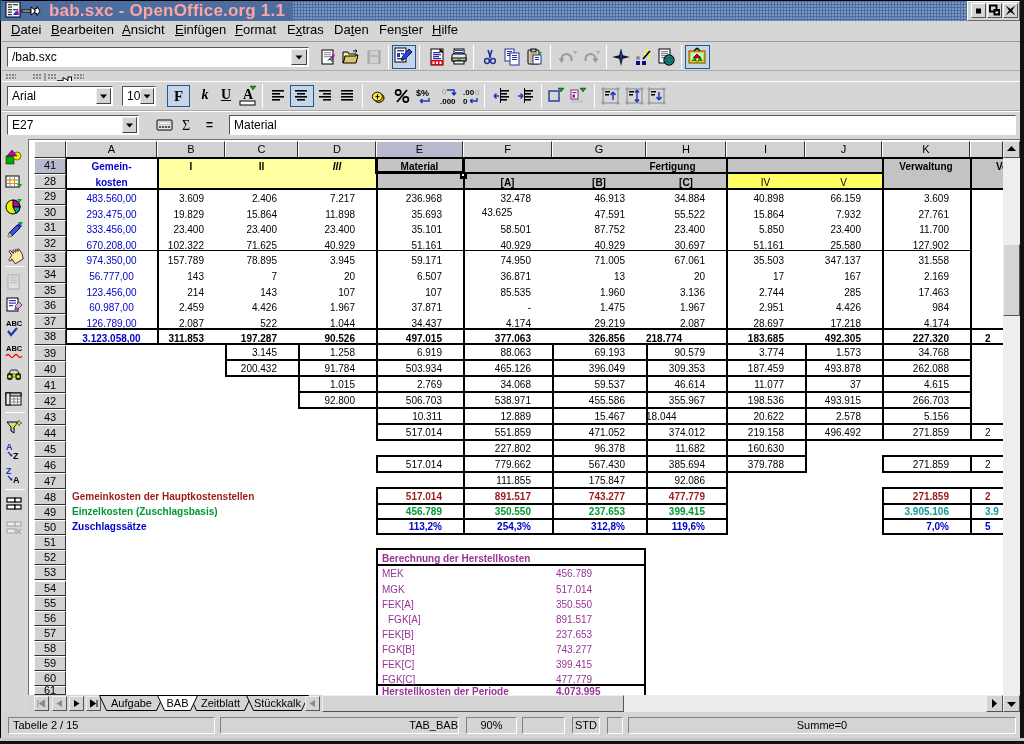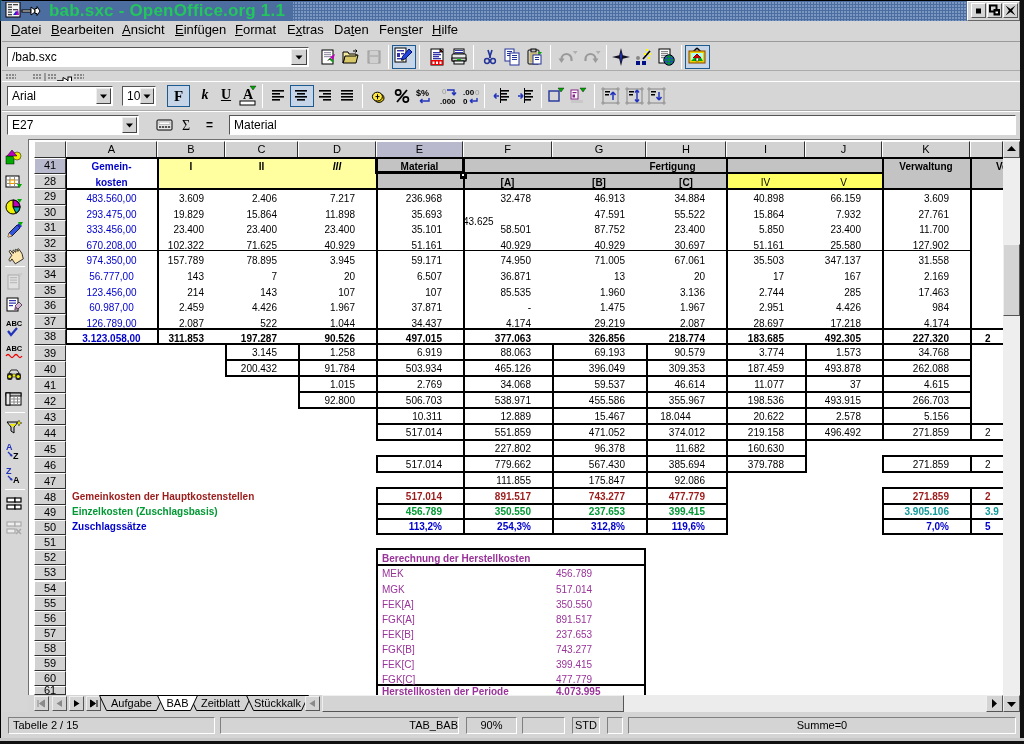--- a/index.html
+++ b/index.html
@@ -1,18 +1,18 @@
 <!DOCTYPE html>
 <html><head><meta charset="utf-8"><style>
 *{margin:0;padding:0;box-sizing:border-box}
 body{width:1024px;height:744px;overflow:hidden;background:#000;font-family:"Liberation Sans",sans-serif;position:relative}
 .a{position:absolute}
 .win{position:absolute;left:1px;top:1px;width:1022px;height:741px;background:#d4d4d4}
 .tb{position:absolute;left:1px;top:1px;width:1018px;height:20px;background:#4c6d9f;background-image:radial-gradient(circle at 1px 1px,#7b97c2 0.72px,rgba(0,0,0,0) 0.72px);background-size:3px 3px;background-position:0 1px}
-.ttl{position:absolute;left:49px;top:1px;font-size:17px;font-weight:bold;color:#22c55e;letter-spacing:0.2px;line-height:20px}
+.ttl{position:absolute;left:49px;top:1px;font-size:17px;font-weight:bold;color:#fca5a5;letter-spacing:0.2px;line-height:20px}
 .btn3{position:absolute;background:#d4d4d4;border-top:1px solid #fff;border-left:1px solid #fff;border-right:1px solid #555;border-bottom:1px solid #555}
 .menu{position:absolute;left:2px;top:21px;width:1018px;height:21px;background:#d6d6d6;border-bottom:1px solid #9a9a9a}
 .mi{position:absolute;top:22px;font-size:13px;color:#000}
 .bar{position:absolute;background:#d6d6d6}
 .combo{position:absolute;background:#fff;border-top:1.5px solid #555;border-left:1.5px solid #555;border-bottom:1.5px solid #fff;border-right:1.5px solid #fff;font-size:12px}
 .cbtn{position:absolute;background:#d4d4d4;border-top:1px solid #efefef;border-left:1px solid #efefef;border-right:1px solid #444;border-bottom:1px solid #444;text-align:center}
 .sep{position:absolute;width:1px;background:#999;border-right:1px solid #fff}
 .ic{position:absolute}
 .pressed{background:#c6d6e8;border:1.5px solid #1d5a8f}
 .gh{position:absolute;background:#d2d2d2;border-top:1px solid #fff;border-left:1px solid #fff;border-right:1px solid #303030;border-bottom:1px solid #303030;font-size:11px;text-align:center;color:#000}
@@ -600,21 +600,21 @@
 <div class="cell" style="left:552px;top:189.0px;width:94px;height:15.599999999999994px;line-height:19.599999999999994px;text-align:right;padding-right:21px;">46.913</div>
 <div class="cell" style="left:646px;top:189.0px;width:80px;height:15.599999999999994px;line-height:19.599999999999994px;text-align:right;padding-right:21px;">34.884</div>
 <div class="cell" style="left:726px;top:189.0px;width:79px;height:15.599999999999994px;line-height:19.599999999999994px;text-align:right;padding-right:21px;">40.898</div>
 <div class="cell" style="left:805px;top:189.0px;width:77px;height:15.599999999999994px;line-height:19.599999999999994px;text-align:right;padding-right:21px;">66.159</div>
 <div class="cell" style="left:882px;top:189.0px;width:88px;height:15.599999999999994px;line-height:19.599999999999994px;text-align:right;padding-right:21px;">3.609</div>
 <div class="cell blue" style="left:66px;top:204.6px;width:91px;height:15.599999999999994px;line-height:19.599999999999994px;text-align:center;">293.475,00</div>
 <div class="cell" style="left:157px;top:204.6px;width:68px;height:15.599999999999994px;line-height:19.599999999999994px;text-align:right;padding-right:21px;">19.829</div>
 <div class="cell" style="left:225px;top:204.6px;width:73px;height:15.599999999999994px;line-height:19.599999999999994px;text-align:right;padding-right:21px;">15.864</div>
 <div class="cell" style="left:298px;top:204.6px;width:78px;height:15.599999999999994px;line-height:19.599999999999994px;text-align:right;padding-right:21px;">11.898</div>
 <div class="cell" style="left:376px;top:204.6px;width:87px;height:15.599999999999994px;line-height:19.599999999999994px;text-align:right;padding-right:21px;">35.693</div>
-<div class="cell" style="left:463px;top:212px;width:89px;height:15.599999999999994px;line-height:19.599999999999994px;text-align:left;padding-right:21px;">43.625</div>
+<div class="cell" style="left:463px;top:203px;width:89px;height:15.599999999999994px;line-height:19.599999999999994px;text-align:center;padding-right:21px;">43.625</div>
 <div class="cell" style="left:552px;top:204.6px;width:94px;height:15.599999999999994px;line-height:19.599999999999994px;text-align:right;padding-right:21px;">47.591</div>
 <div class="cell" style="left:646px;top:204.6px;width:80px;height:15.599999999999994px;line-height:19.599999999999994px;text-align:right;padding-right:21px;">55.522</div>
 <div class="cell" style="left:726px;top:204.6px;width:79px;height:15.599999999999994px;line-height:19.599999999999994px;text-align:right;padding-right:21px;">15.864</div>
 <div class="cell" style="left:805px;top:204.6px;width:77px;height:15.599999999999994px;line-height:19.599999999999994px;text-align:right;padding-right:21px;">7.932</div>
 <div class="cell" style="left:882px;top:204.6px;width:88px;height:15.599999999999994px;line-height:19.599999999999994px;text-align:right;padding-right:21px;">27.761</div>
 <div class="cell blue" style="left:66px;top:220.2px;width:91px;height:15.600000000000023px;line-height:19.600000000000023px;text-align:center;">333.456,00</div>
 <div class="cell" style="left:157px;top:220.2px;width:68px;height:15.600000000000023px;line-height:19.600000000000023px;text-align:right;padding-right:21px;">23.400</div>
 <div class="cell" style="left:225px;top:220.2px;width:73px;height:15.600000000000023px;line-height:19.600000000000023px;text-align:right;padding-right:21px;">23.400</div>
 <div class="cell" style="left:298px;top:220.2px;width:78px;height:15.600000000000023px;line-height:19.600000000000023px;text-align:right;padding-right:21px;">23.400</div>
 <div class="cell" style="left:376px;top:220.2px;width:87px;height:15.600000000000023px;line-height:19.600000000000023px;text-align:right;padding-right:21px;">35.101</div>
@@ -690,21 +690,21 @@
 <div class="cell" style="left:726px;top:313.8px;width:79px;height:15.599999999999966px;line-height:19.599999999999966px;text-align:right;padding-right:21px;">28.697</div>
 <div class="cell" style="left:805px;top:313.8px;width:77px;height:15.599999999999966px;line-height:19.599999999999966px;text-align:right;padding-right:21px;">17.218</div>
 <div class="cell" style="left:882px;top:313.8px;width:88px;height:15.599999999999966px;line-height:19.599999999999966px;text-align:right;padding-right:21px;">4.174</div>
 <div class="cell b blue" style="left:66px;top:329.4px;width:91px;height:15.600000000000023px;line-height:19.600000000000023px;text-align:center;">3.123.058,00</div>
 <div class="cell b" style="left:157px;top:329.4px;width:68px;height:15.600000000000023px;line-height:19.600000000000023px;text-align:right;padding-right:21px;">311.853</div>
 <div class="cell b" style="left:225px;top:329.4px;width:73px;height:15.600000000000023px;line-height:19.600000000000023px;text-align:right;padding-right:21px;">197.287</div>
 <div class="cell b" style="left:298px;top:329.4px;width:78px;height:15.600000000000023px;line-height:19.600000000000023px;text-align:right;padding-right:21px;">90.526</div>
 <div class="cell b" style="left:376px;top:329.4px;width:87px;height:15.600000000000023px;line-height:19.600000000000023px;text-align:right;padding-right:21px;">497.015</div>
 <div class="cell b" style="left:463px;top:329.4px;width:89px;height:15.600000000000023px;line-height:19.600000000000023px;text-align:right;padding-right:21px;">377.063</div>
 <div class="cell b" style="left:552px;top:329.4px;width:94px;height:15.600000000000023px;line-height:19.600000000000023px;text-align:right;padding-right:21px;">326.856</div>
-<div class="cell b" style="left:646px;top:329.4px;width:80px;height:15.600000000000023px;line-height:19.600000000000023px;text-align:right;padding-right:21px;">218.774</div>
+<div class="cell b" style="left:646px;top:329.4px;width:80px;height:15.600000000000023px;line-height:19.600000000000023px;text-align:left;padding-right:21px;">218.774</div>
 <div class="cell b" style="left:726px;top:329.4px;width:79px;height:15.600000000000023px;line-height:19.600000000000023px;text-align:right;padding-right:21px;">183.685</div>
 <div class="cell b" style="left:805px;top:329.4px;width:77px;height:15.600000000000023px;line-height:19.600000000000023px;text-align:right;padding-right:21px;">492.305</div>
 <div class="cell b" style="left:882px;top:329.4px;width:88px;height:15.600000000000023px;line-height:19.600000000000023px;text-align:right;padding-right:21px;">227.320</div>
 <div class="cell b" style="left:970px;top:329.4px;width:68px;height:15.600000000000023px;line-height:19.600000000000023px;text-align:left;padding-left:15px;">2</div>
 <div class="cell" style="left:225px;top:345.0px;width:73px;height:16.0px;line-height:16.0px;text-align:right;padding-right:21px;">3.145</div>
 <div class="cell" style="left:298px;top:345.0px;width:78px;height:16.0px;line-height:16.0px;text-align:right;padding-right:21px;">1.258</div>
 <div class="cell" style="left:376px;top:345.0px;width:87px;height:16.0px;line-height:16.0px;text-align:right;padding-right:21px;">6.919</div>
 <div class="cell" style="left:463px;top:345.0px;width:89px;height:16.0px;line-height:16.0px;text-align:right;padding-right:21px;">88.063</div>
 <div class="cell" style="left:552px;top:345.0px;width:94px;height:16.0px;line-height:16.0px;text-align:right;padding-right:21px;">69.193</div>
 <div class="cell" style="left:646px;top:345.0px;width:80px;height:16.0px;line-height:16.0px;text-align:right;padding-right:21px;">90.579</div>
@@ -732,21 +732,21 @@
 <div class="cell" style="left:376px;top:393.0px;width:87px;height:16.0px;line-height:16.0px;text-align:right;padding-right:21px;">506.703</div>
 <div class="cell" style="left:463px;top:393.0px;width:89px;height:16.0px;line-height:16.0px;text-align:right;padding-right:21px;">538.971</div>
 <div class="cell" style="left:552px;top:393.0px;width:94px;height:16.0px;line-height:16.0px;text-align:right;padding-right:21px;">455.586</div>
 <div class="cell" style="left:646px;top:393.0px;width:80px;height:16.0px;line-height:16.0px;text-align:right;padding-right:21px;">355.967</div>
 <div class="cell" style="left:726px;top:393.0px;width:79px;height:16.0px;line-height:16.0px;text-align:right;padding-right:21px;">198.536</div>
 <div class="cell" style="left:805px;top:393.0px;width:77px;height:16.0px;line-height:16.0px;text-align:right;padding-right:21px;">493.915</div>
 <div class="cell" style="left:882px;top:393.0px;width:88px;height:16.0px;line-height:16.0px;text-align:right;padding-right:21px;">266.703</div>
 <div class="cell" style="left:376px;top:409.0px;width:87px;height:16.0px;line-height:16.0px;text-align:right;padding-right:21px;">10.311</div>
 <div class="cell" style="left:463px;top:409.0px;width:89px;height:16.0px;line-height:16.0px;text-align:right;padding-right:21px;">12.889</div>
 <div class="cell" style="left:552px;top:409.0px;width:94px;height:16.0px;line-height:16.0px;text-align:right;padding-right:21px;">15.467</div>
-<div class="cell" style="left:646px;top:409.0px;width:80px;height:16.0px;line-height:16.0px;text-align:center;padding-right:21px;">18.044</div>
+<div class="cell" style="left:646px;top:409.0px;width:80px;height:16.0px;line-height:16.0px;text-align:left;padding-right:21px;">18.044</div>
 <div class="cell" style="left:726px;top:409.0px;width:79px;height:16.0px;line-height:16.0px;text-align:right;padding-right:21px;">20.622</div>
 <div class="cell" style="left:805px;top:409.0px;width:77px;height:16.0px;line-height:16.0px;text-align:right;padding-right:21px;">2.578</div>
 <div class="cell" style="left:882px;top:409.0px;width:88px;height:16.0px;line-height:16.0px;text-align:right;padding-right:21px;">5.156</div>
 <div class="cell" style="left:376px;top:425.0px;width:87px;height:16.0px;line-height:16.0px;text-align:right;padding-right:21px;">517.014</div>
 <div class="cell" style="left:463px;top:425.0px;width:89px;height:16.0px;line-height:16.0px;text-align:right;padding-right:21px;">551.859</div>
 <div class="cell" style="left:552px;top:425.0px;width:94px;height:16.0px;line-height:16.0px;text-align:right;padding-right:21px;">471.052</div>
 <div class="cell" style="left:646px;top:425.0px;width:80px;height:16.0px;line-height:16.0px;text-align:right;padding-right:21px;">374.012</div>
 <div class="cell" style="left:726px;top:425.0px;width:79px;height:16.0px;line-height:16.0px;text-align:right;padding-right:21px;">219.158</div>
 <div class="cell" style="left:805px;top:425.0px;width:77px;height:16.0px;line-height:16.0px;text-align:right;padding-right:21px;">496.492</div>
 <div class="cell" style="left:882px;top:425.0px;width:88px;height:16.0px;line-height:16.0px;text-align:right;padding-right:21px;">271.859</div>
@@ -786,21 +786,21 @@
 <div class="cell b blue nblue" style="left:646px;top:520.1px;width:80px;height:15.100000000000023px;line-height:14.100000000000023px;text-align:right;padding-right:21px;">119,6%</div>
 <div class="cell b blue nblue" style="left:882px;top:520.1px;width:88px;height:15.100000000000023px;line-height:14.100000000000023px;text-align:right;padding-right:21px;">7,0%</div>
 <div class="cell b blue nblue" style="left:970px;top:520.1px;width:68px;height:15.100000000000023px;line-height:14.100000000000023px;text-align:left;padding-left:15px;">5</div>
 <div class="cell b purp" style="left:376px;top:550.3px;width:320px;height:15.100000000000023px;line-height:18.100000000000023px;text-align:left;padding-left:6px;">Berechnung der Herstellkosten</div>
 <div class="cell purp" style="left:376px;top:565.4px;width:320px;height:15.100000000000023px;line-height:18.100000000000023px;text-align:left;padding-left:6px;">MEK</div>
 <div class="cell purp" style="left:552px;top:565.4px;width:94px;height:15.100000000000023px;line-height:18.100000000000023px;text-align:left;padding-left:4px;">456.789</div>
 <div class="cell purp" style="left:376px;top:580.5px;width:320px;height:15.100000000000023px;line-height:18.100000000000023px;text-align:left;padding-left:6px;">MGK</div>
 <div class="cell purp" style="left:552px;top:580.5px;width:94px;height:15.100000000000023px;line-height:18.100000000000023px;text-align:left;padding-left:4px;">517.014</div>
 <div class="cell purp" style="left:376px;top:595.6px;width:320px;height:15.100000000000023px;line-height:18.100000000000023px;text-align:left;padding-left:6px;">FEK[A]</div>
 <div class="cell purp" style="left:552px;top:595.6px;width:94px;height:15.100000000000023px;line-height:18.100000000000023px;text-align:left;padding-left:4px;">350.550</div>
-<div class="cell purp" style="left:376px;top:610.7px;width:320px;height:15.099999999999909px;line-height:18.09999999999991px;text-align:left;padding-left:6px;">FGK[A]</div>
+<div class="cell purp" style="left:376px;top:610.7px;width:320px;height:15.099999999999909px;line-height:18.09999999999991px;text-align:left;padding-left:12px;">FGK[A]</div>
 <div class="cell purp" style="left:552px;top:610.7px;width:94px;height:15.099999999999909px;line-height:18.09999999999991px;text-align:left;padding-left:4px;">891.517</div>
 <div class="cell purp" style="left:376px;top:625.8px;width:320px;height:15.100000000000023px;line-height:18.100000000000023px;text-align:left;padding-left:6px;">FEK[B]</div>
 <div class="cell purp" style="left:552px;top:625.8px;width:94px;height:15.100000000000023px;line-height:18.100000000000023px;text-align:left;padding-left:4px;">237.653</div>
 <div class="cell purp" style="left:376px;top:640.9px;width:320px;height:15.100000000000023px;line-height:18.100000000000023px;text-align:left;padding-left:6px;">FGK[B]</div>
 <div class="cell purp" style="left:552px;top:640.9px;width:94px;height:15.100000000000023px;line-height:18.100000000000023px;text-align:left;padding-left:4px;">743.277</div>
 <div class="cell purp" style="left:376px;top:656.0px;width:320px;height:15.100000000000023px;line-height:18.100000000000023px;text-align:left;padding-left:6px;">FEK[C]</div>
 <div class="cell purp" style="left:552px;top:656.0px;width:94px;height:15.100000000000023px;line-height:18.100000000000023px;text-align:left;padding-left:4px;">399.415</div>
 <div class="cell purp" style="left:376px;top:671.1px;width:320px;height:15.100000000000023px;line-height:18.100000000000023px;text-align:left;padding-left:6px;">FGK[C]</div>
 <div class="cell purp" style="left:552px;top:671.1px;width:94px;height:15.100000000000023px;line-height:18.100000000000023px;text-align:left;padding-left:4px;">477.779</div>
 <div class="cell b purp" style="left:376px;top:686.2px;width:320px;height:8.799999999999955px;line-height:11.799999999999955px;text-align:left;padding-left:6px;">Herstellkosten der Periode</div>

